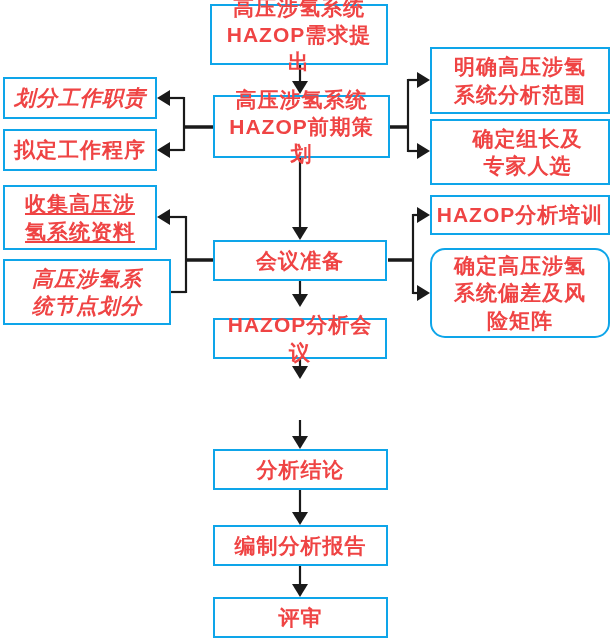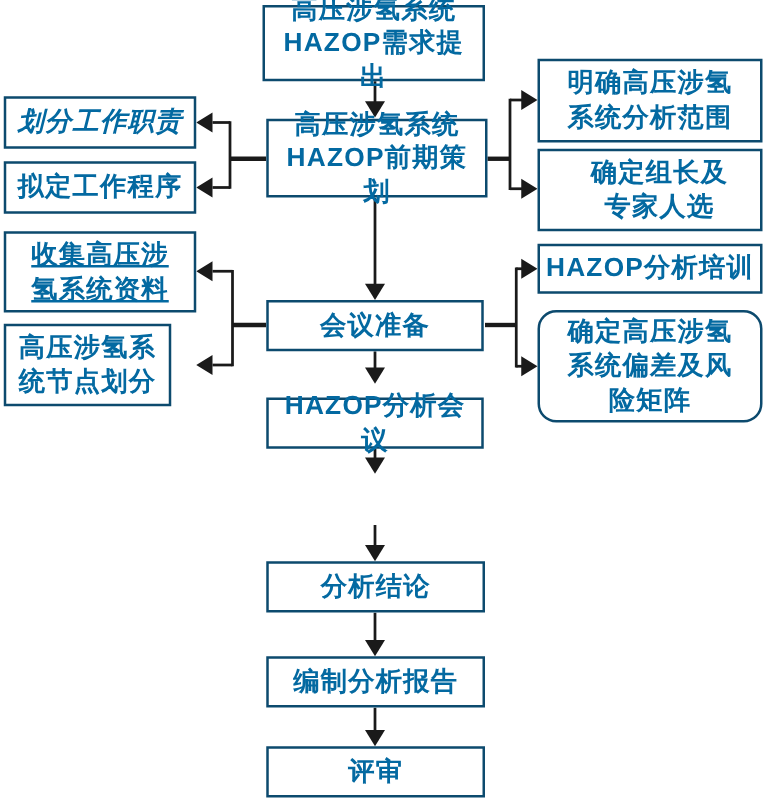--- a/index.html
+++ b/index.html
@@ -15,27 +15,27 @@
     position: absolute;
     left: 0; top: 0;
     width: 614px; height: 644px;
   }
   .connectors line { stroke: #1a1a1a; stroke-width: 2.2; }
   .connectors line.stub { stroke-width: 3.5; }
   .connectors polygon { fill: #1a1a1a; stroke: none; }
   .node {
     position: absolute;
     box-sizing: border-box;
-    border: 2px solid #0c4a6e;
+    border: 2px solid #0ea5e9;
     background: #ffffff;
     display: flex;
     align-items: center;
     justify-content: center;
     text-align: center;
-    color: #0369a1;
+    color: #ef4444;
   }
   .node .label {
     white-space: pre-line;
     font-weight: 700;
     font-size: 21px;
     line-height: 1.3;
     letter-spacing: 1px;
     padding: 0 4px;
   }
 </style>
@@ -139,21 +139,21 @@
   <div class="node" style="left:3px; top:77px; width:154px; height:42px;font-style:italic;">
     <span class="label">划分工作职责</span>
   </div>
   <div class="node" style="left:3px; top:129px; width:154px; height:42px;">
     <span class="label">拟定工作程序</span>
   </div>
   <div class="node" style="left:3px; top:185px; width:154px; height:65px;text-decoration:underline;">
     <span class="label">收集高压涉
 氢系统资料</span>
   </div>
-  <div class="node" style="left:3px; top:259px; width:134px; height:66px;">
+  <div class="node" style="left:3px; top:259px; width:168px; height:66px;font-style:italic;">
     <span class="label">高压涉氢系
 统节点划分</span>
   </div>
 
   <div class="node" style="left:430px; top:47px; width:180px; height:67px;">
     <span class="label">明确高压涉氢
 系统分析范围</span>
   </div>
   <div class="node" style="left:430px; top:119px; width:180px; height:66px;padding-left:15px;">
     <span class="label">确定组长及

